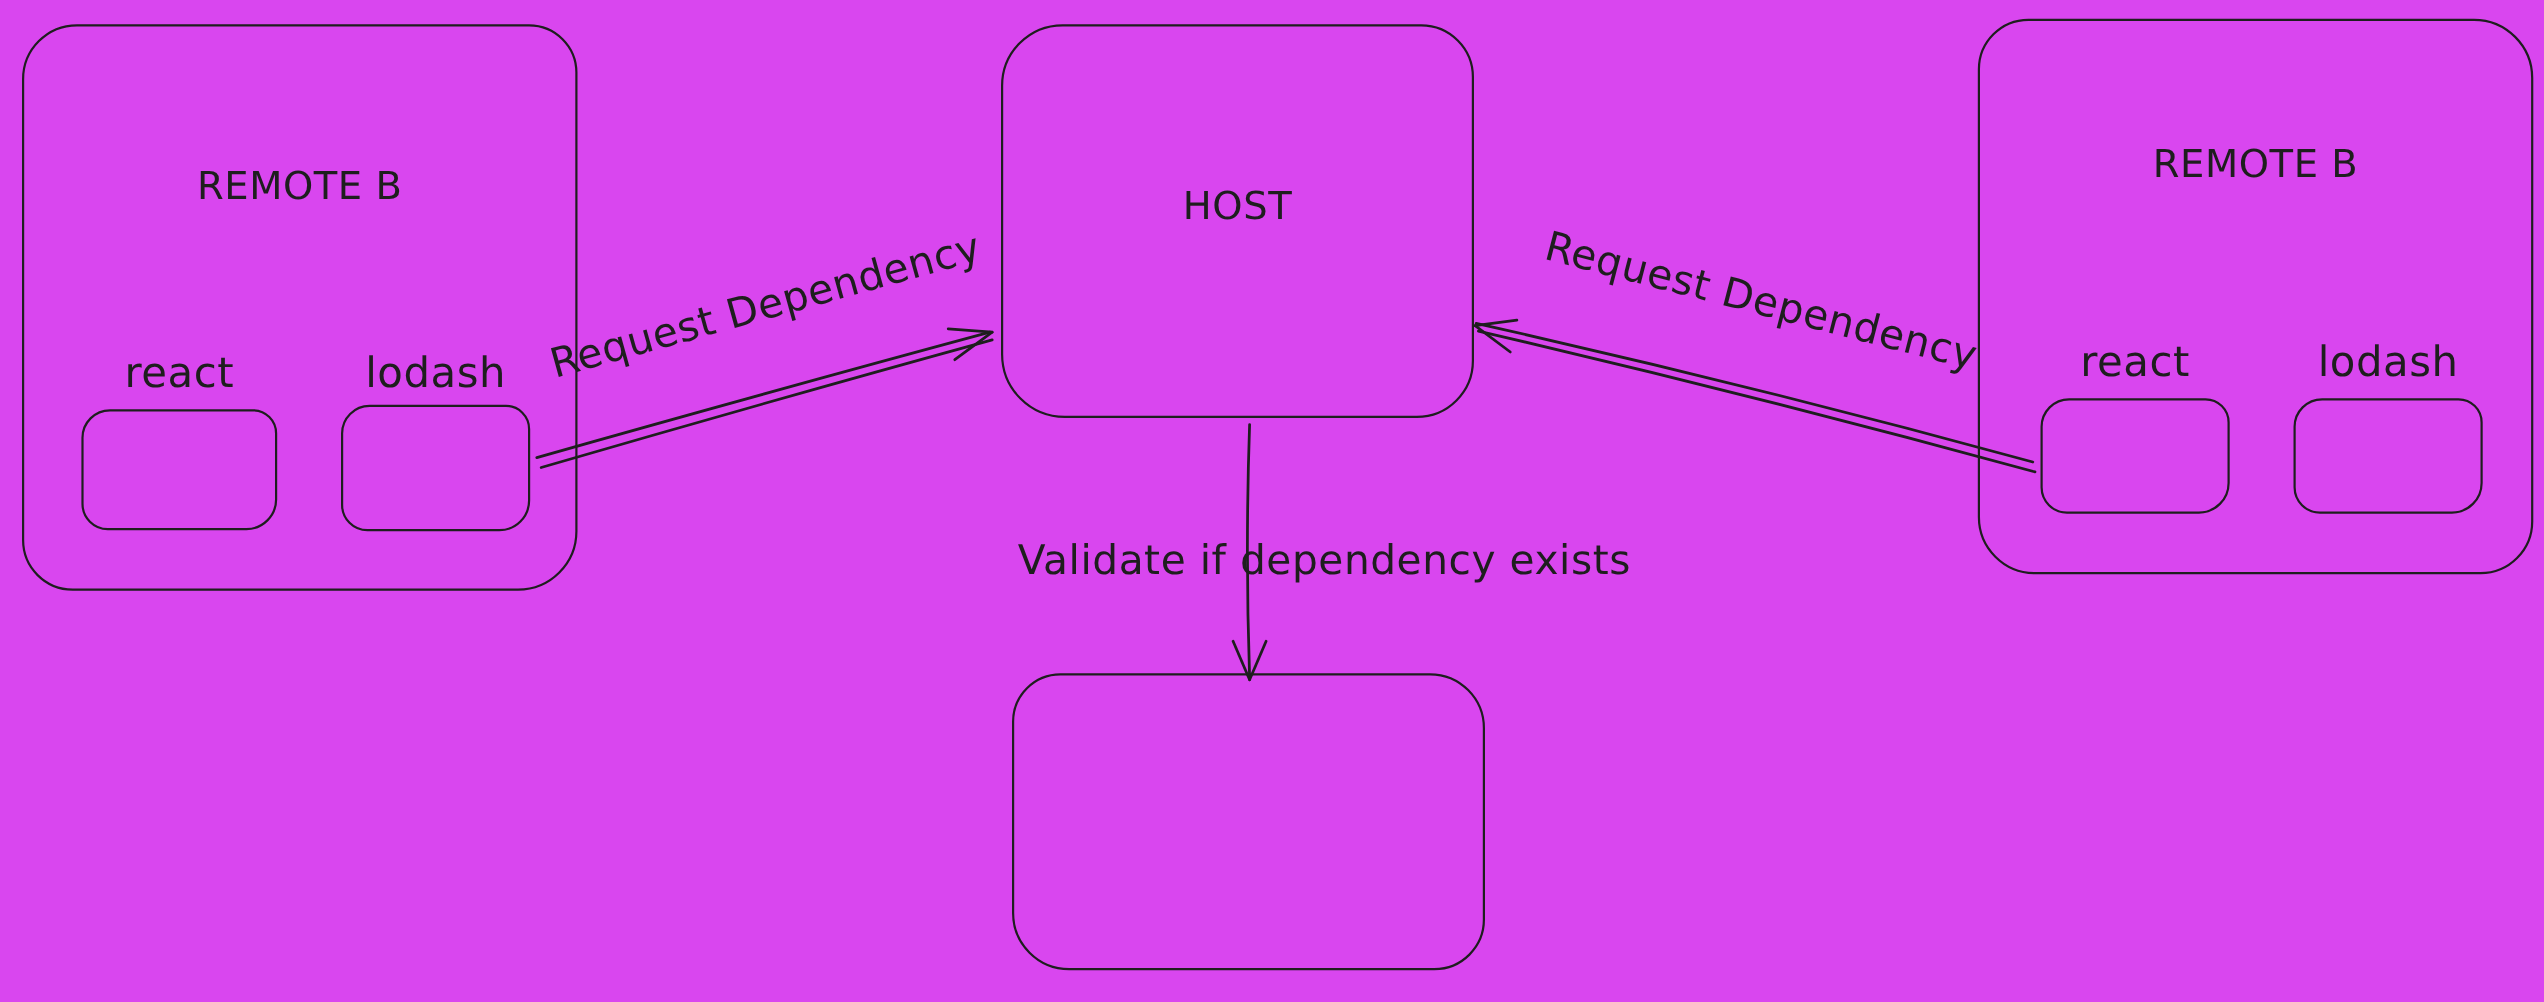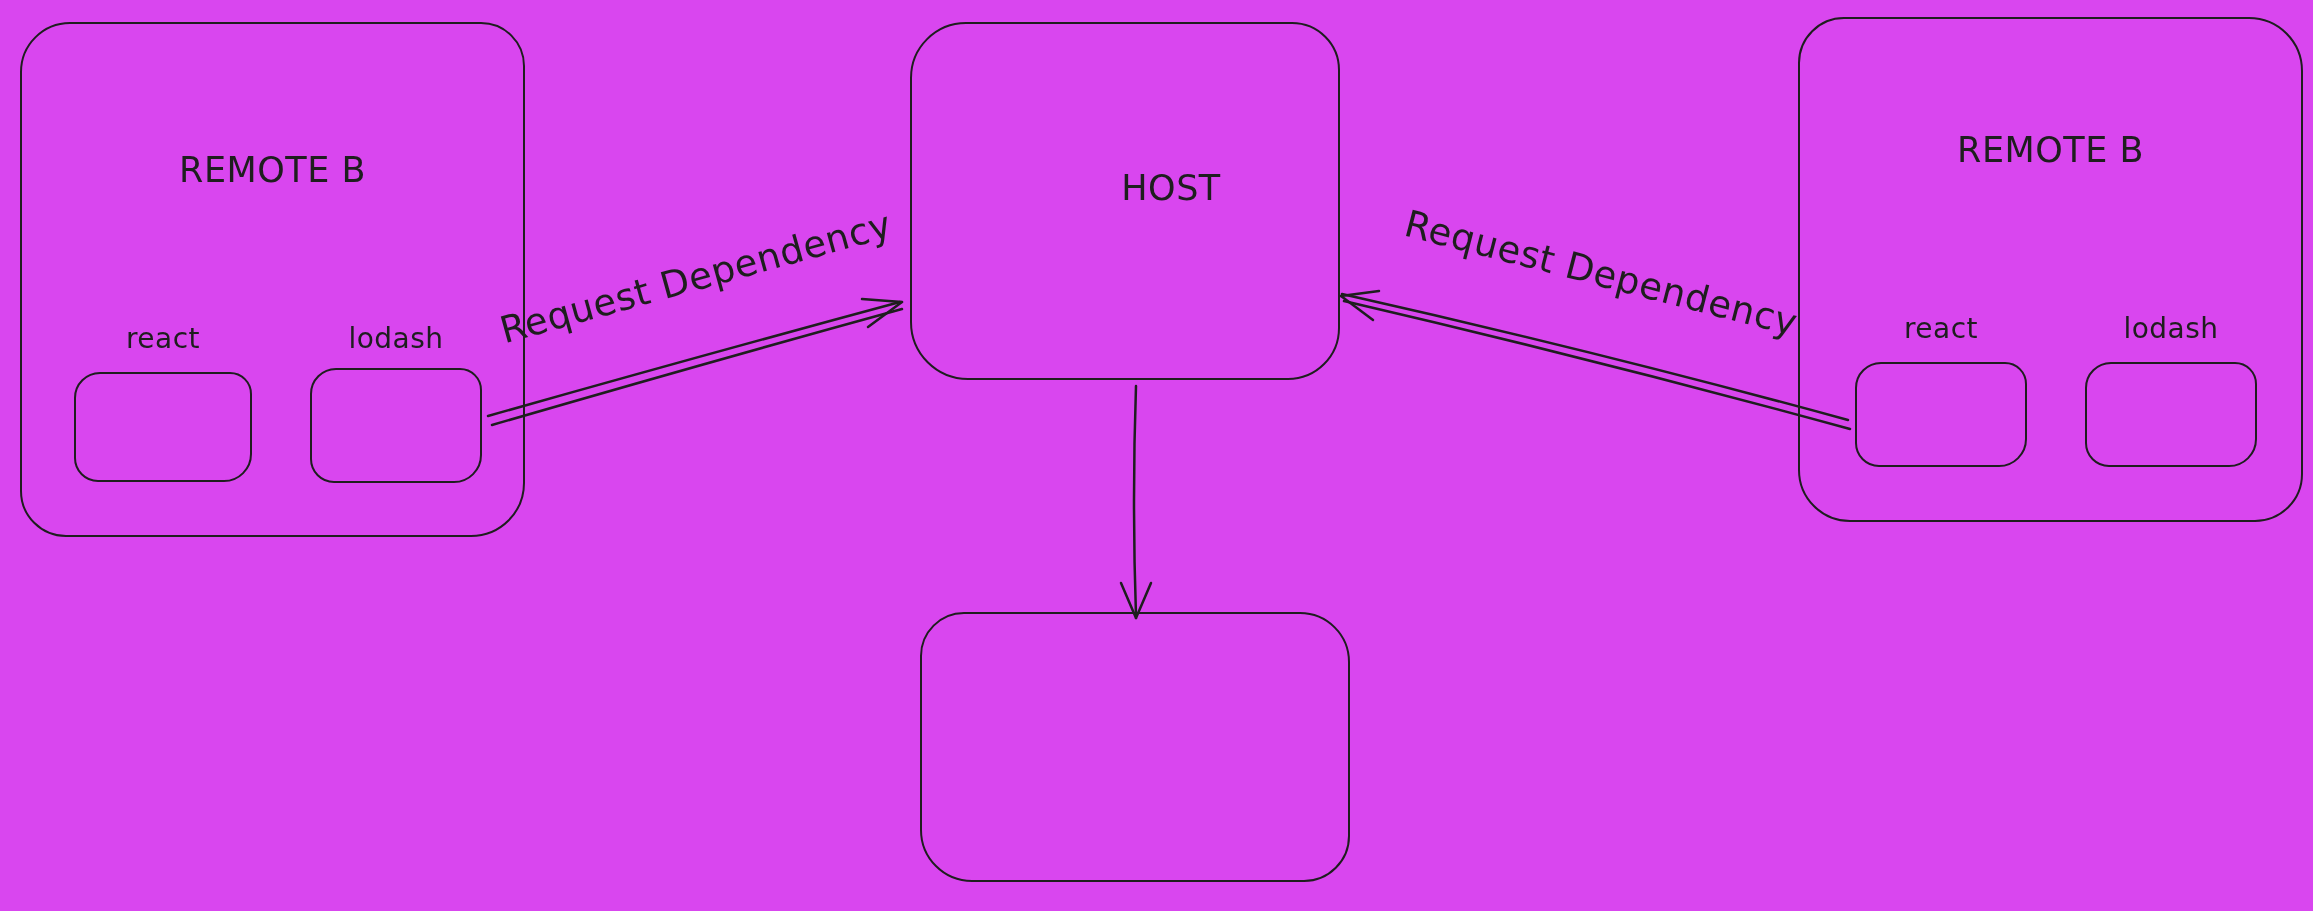--- a/index.html
+++ b/index.html
@@ -28,21 +28,21 @@
   .node.registry   { border-radius: 44px 50px 46px 52px; }
   .node.module     { border-radius: 26px 22px 28px 24px; }
   .label {
     position: absolute;
     text-align: center;
     color: #1e1e1e;
     white-space: nowrap;
     letter-spacing: 0.5px;
   }
   .title-label   { font-size: 35px; line-height: 40px; }
-  .module-label  { font-size: 28px; line-height: 38px; }
+  .module-label  { font-size: 38px; line-height: 38px; }
   .edge-label {
     position: absolute;
     font-size: 37px;
     line-height: 42px;
     color: #1e1e1e;
     white-space: nowrap;
     letter-spacing: 0.5px;
   }
   .edge-label.rot-left  { transform: translate(-50%, -50%) rotate(-15.5deg); }
   .edge-label.rot-right { transform: translate(-50%, -50%) rotate(14.5deg); }
@@ -71,21 +71,21 @@
   <div class="node big-left" style="left:20px; top:22px; width:505px; height:515px;"></div>
   <div class="label title-label" style="left:20px; top:150px; width:505px;">REMOTE B</div>
 
   <div class="label module-label" style="left:74px; top:320px; width:178px;">react</div>
   <div class="node module" style="left:74px; top:372px; width:178px; height:110px;"></div>
 
   <div class="label module-label" style="left:310px; top:320px; width:172px;">lodash</div>
   <div class="node module" style="left:310px; top:368px; width:172px; height:115px;"></div>
 
   <div class="node big-host" style="left:910px; top:22px; width:430px; height:358px;"></div>
-  <div class="label title-label" style="left:956px; top:168px; width:430px;">HOST</div>
+  <div class="label title-label" style="left:910px; top:168px; width:430px;">HOST</div>
 
   <div class="node big-right" style="left:1798px; top:17px; width:505px; height:505px;"></div>
   <div class="label title-label" style="left:1798px; top:130px; width:505px;">REMOTE B</div>
 
   <div class="label module-label" style="left:1855px; top:310px; width:172px;">react</div>
   <div class="node module" style="left:1855px; top:362px; width:172px; height:105px;"></div>
 
   <div class="label module-label" style="left:2085px; top:310px; width:172px;">lodash</div>
   <div class="node module" style="left:2085px; top:362px; width:172px; height:105px;"></div>
 
@@ -111,14 +111,15 @@
       <path d="M 1136 386 Q 1132 500 1136 616"></path>
       <path d="M 1136 618 L 1121 583"></path>
       <path d="M 1136 618 L 1151 583"></path>
     </g>
   </svg>
 
   <div class="edge-label rot-left" style="left:696px; top:278px;">Request Dependency</div>
 
   <div class="edge-label rot-right" style="left:1601px; top:274px;">Request Dependency</div>
 
+  <div class="edge-label horiz" style="left:1204px; top:510px;">Validate if dependency exists</div>
 
 </div>
 
 </body></html>

